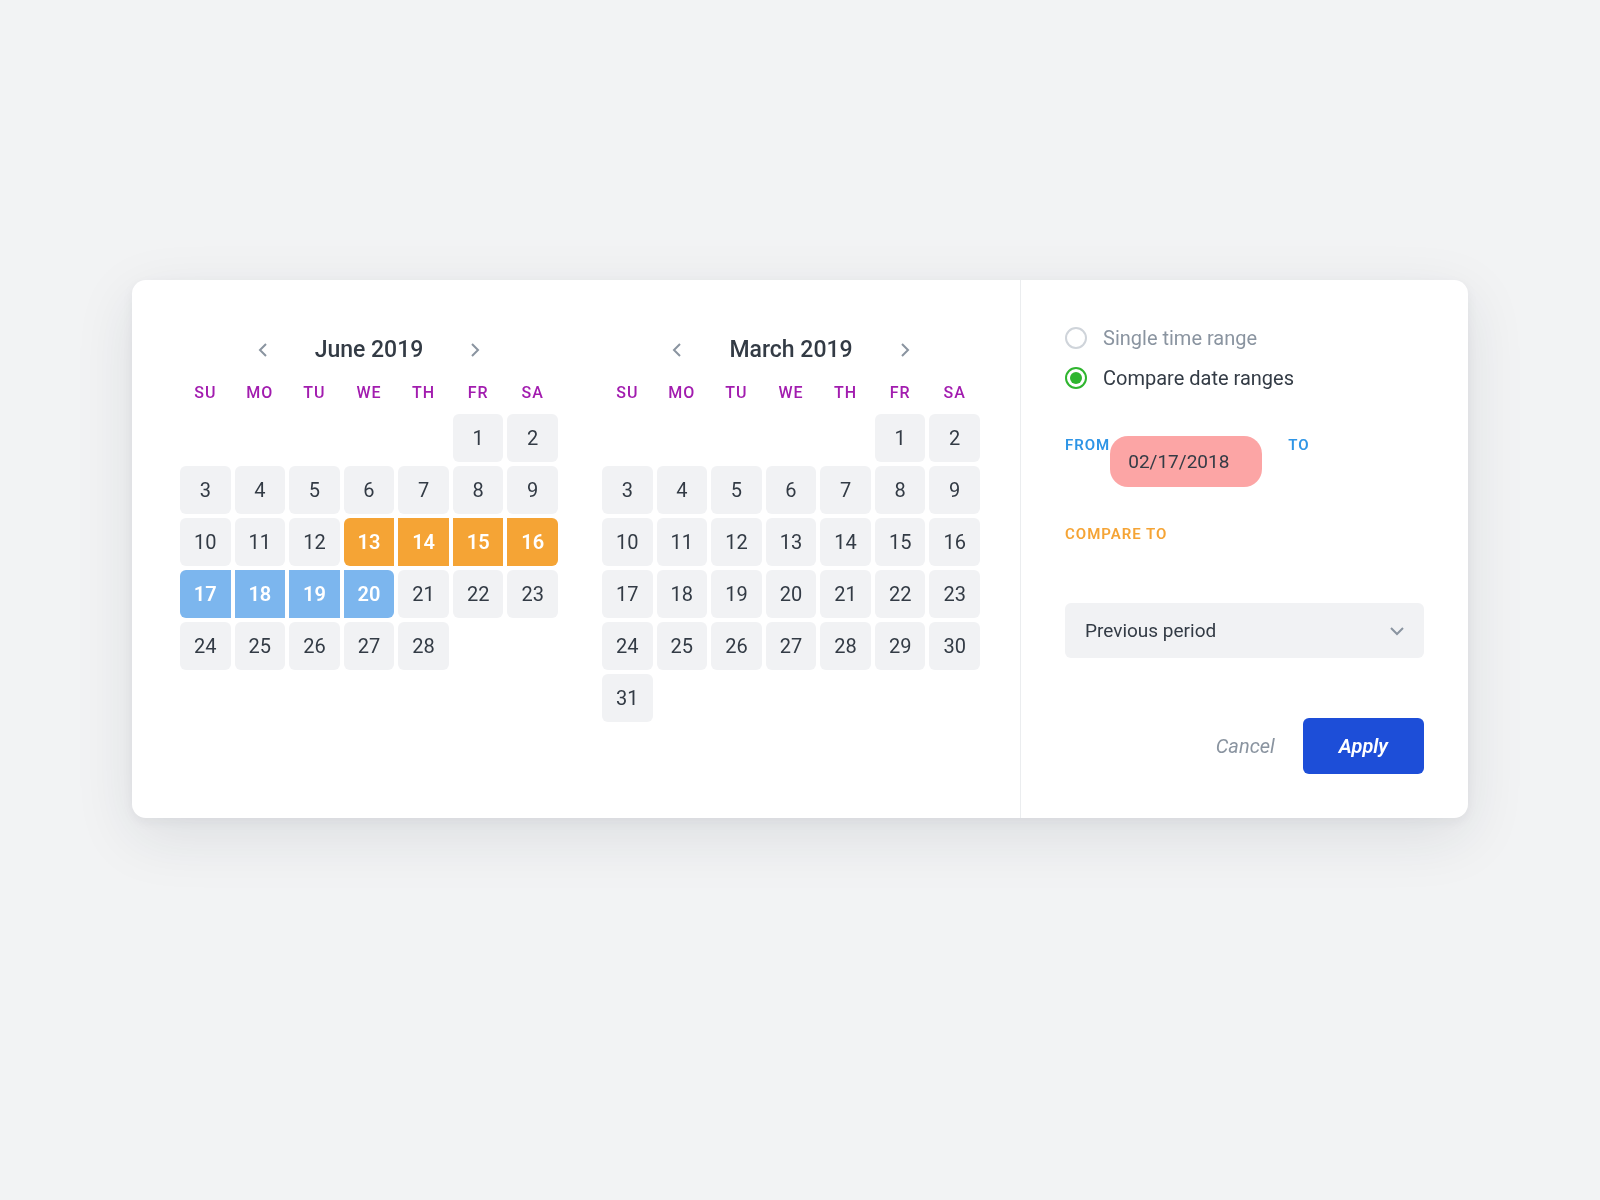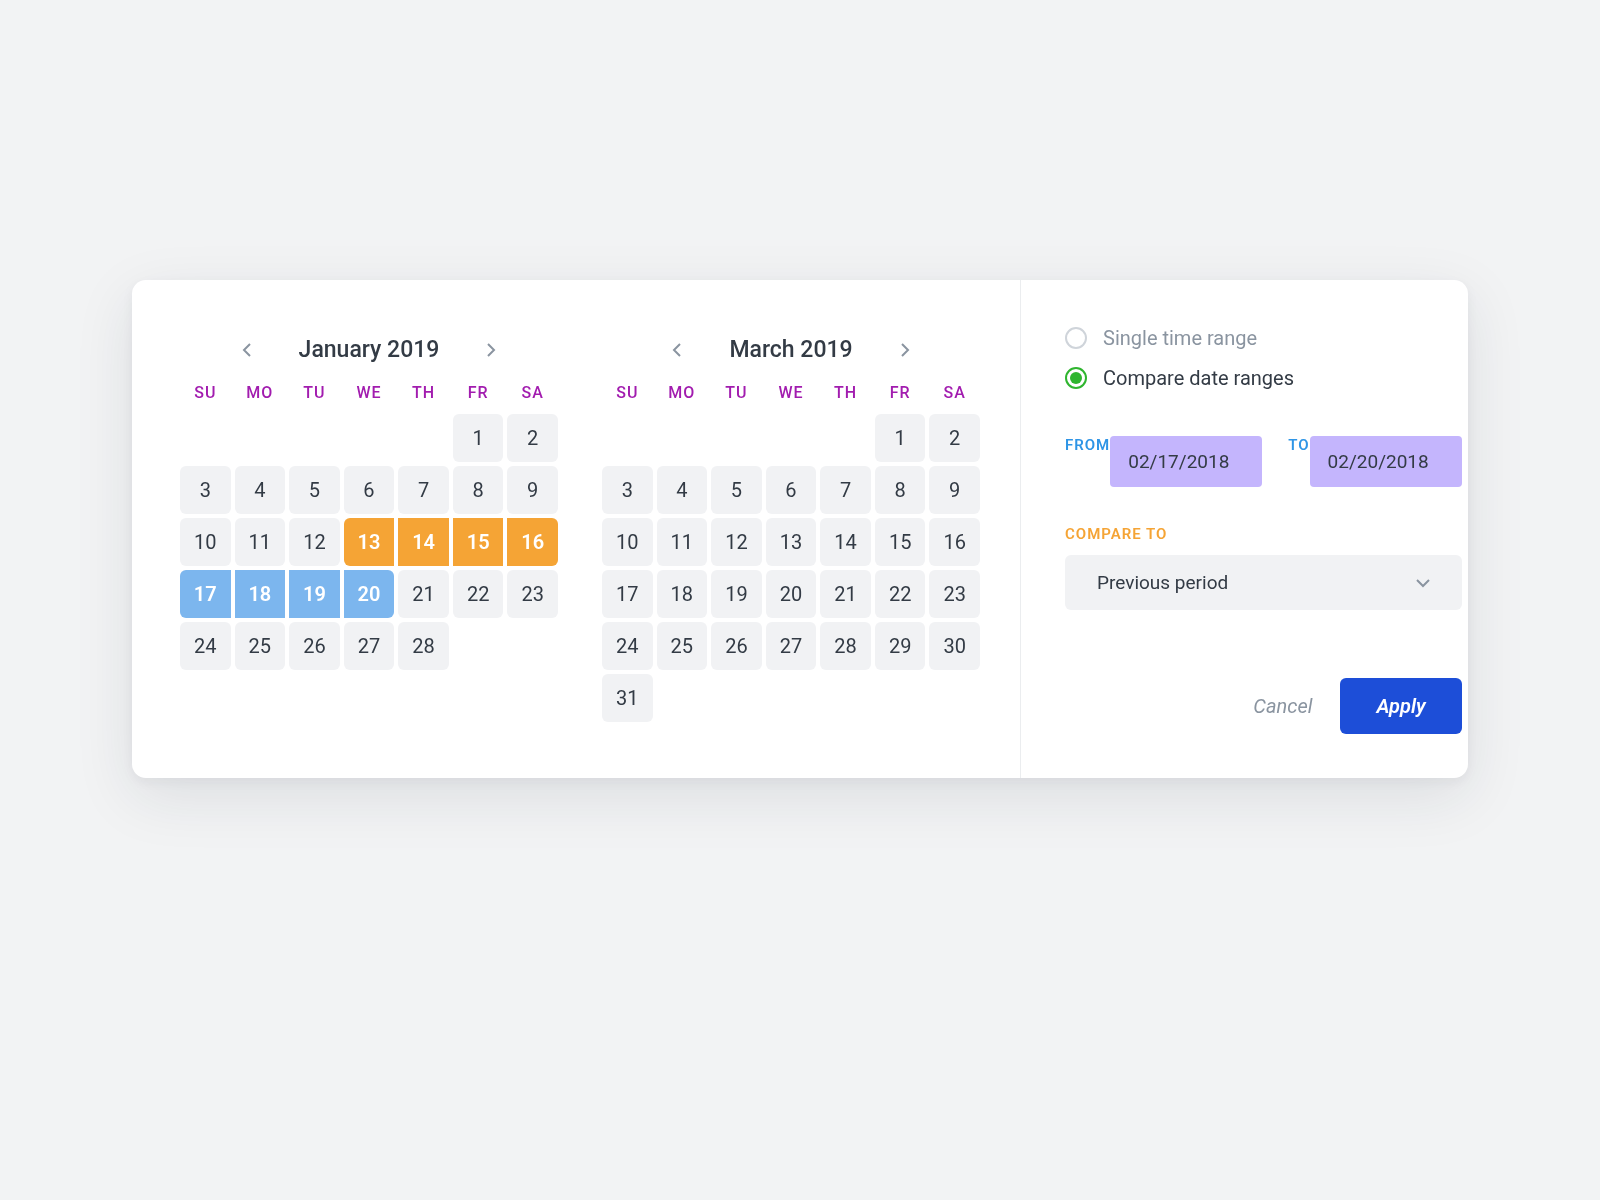--- a/index.html
+++ b/index.html
@@ -120,44 +120,45 @@
   }
   .field { display: flex; flex-direction: row; }
   .field-label {
     font-size: 15px;
     letter-spacing: 1px;
     color: #2f95e6;
     font-weight: 600;
     margin-bottom: 10px;
   }
   .field-input {
-    background: #c4b5fd;
-    border-radius: 4px;
+    background: #fca5a5;
+    border-radius: 18px;
     padding: 14px 18px;
     font-size: 19px;
     color: #333b45;
     min-width: 152px;
   }
 
   .compare-label {
     font-size: 15px;
     letter-spacing: 1px;
     color: #f5a435;
     font-weight: 600;
     margin-top: 38px;
     margin-bottom: 12px;
   }
   .select {
     background: #f1f2f4;
     border-radius: 6px;
-    padding: 16px 32px;
+    padding: 16px 20px;
     display: flex;
     align-items: center;
     justify-content: space-between;
     cursor: pointer;
+    margin-top: 48px;
   }
   .select-text { font-size: 19px; color: #333b45; }
   .select-caret { color: #8a94a0; }
   .select-caret svg { width: 14px; height: 10px; }
 
   .actions {
     margin-top: auto;
     padding-top: 60px;
     display: flex;
     justify-content: flex-end;
@@ -185,21 +186,21 @@
 
 <div class="panel">
   <div class="calendars" id="calendars">
       <div class="calendar">
         <div class="cal-header">
           <span class="arrow-btn">
             <svg viewBox="0 0 10 14">
               <path d="M8 1 L2 7 L8 13" fill="none" stroke="currentColor" stroke-width="2"></path>
             </svg>
           </span>
-          <span class="cal-title">January 2019</span>
+          <span class="cal-title">June 2019</span>
           <span class="arrow-btn">
             <svg viewBox="0 0 10 14">
               <path d="M2 1 L8 7 L2 13" fill="none" stroke="currentColor" stroke-width="2"></path>
             </svg>
           </span>
         </div>
         <div class="dow-row">
           <div class="dow">SU</div>
           <div class="dow">MO</div>
           <div class="dow">TU</div>
@@ -320,21 +321,20 @@
       <span class="radio-label">Compare date ranges</span>
     </div>
 
     <div class="date-fields">
       <div class="field">
         <span class="field-label">FROM</span>
         <div class="field-input">02/17/2018</div>
       </div>
       <div class="field">
         <span class="field-label">TO</span>
-        <div class="field-input">02/20/2018</div>
       </div>
     </div>
 
     <div class="compare-label">COMPARE TO</div>
     <div class="select">
       <span class="select-text">Previous period</span>
       <span class="select-caret">
         <svg viewBox="0 0 14 10">
             <path d="M1 2 L7 8 L13 2" fill="none" stroke="currentColor" stroke-width="2"></path>
           </svg>

